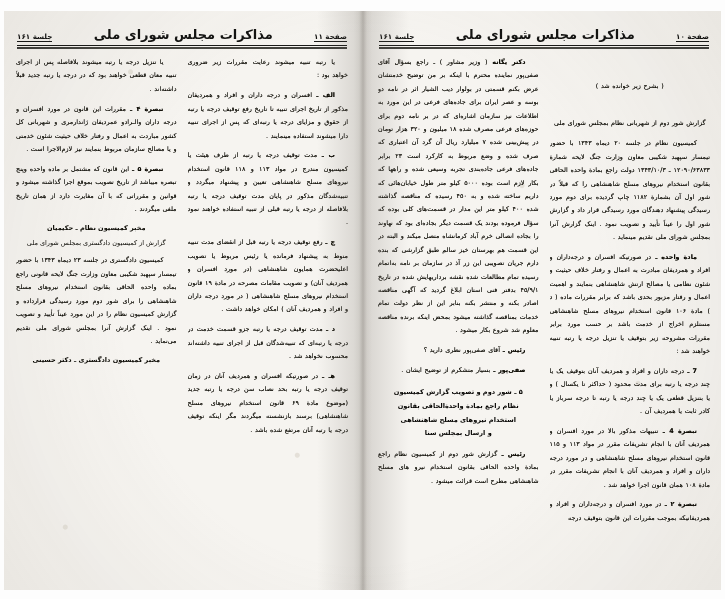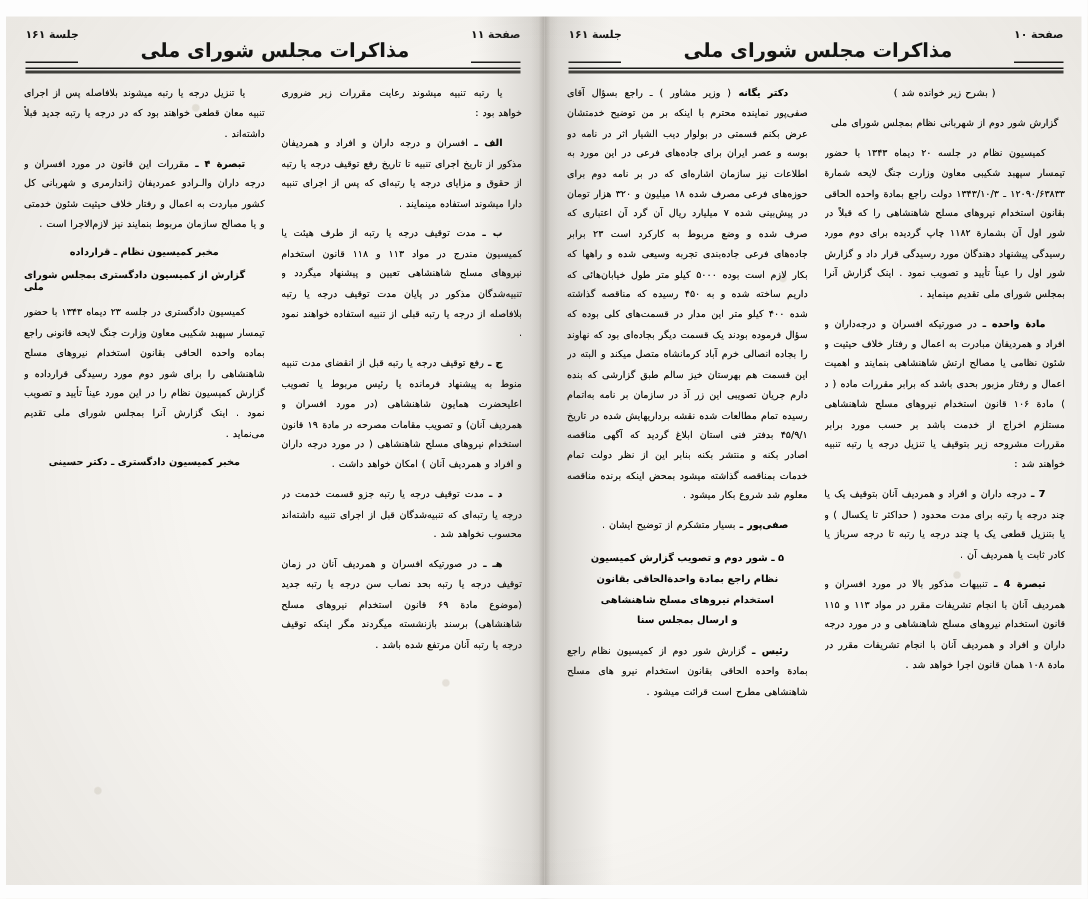--- a/index.html
+++ b/index.html
@@ -76,21 +76,21 @@
     padding-bottom:3px;
     border-bottom:1.6px solid #1a1a18;
   }
   .rh-item{
     font-size:7.2px;font-weight:bold;color:#141412;
     letter-spacing:.2px;white-space:nowrap;
     line-height:1.1;
   }
   .rh-center{font-size:13px;}
   .rh-underline{
-    border-bottom:1px solid #1a1a18;padding-bottom:14px;
+    border-bottom:1px solid #1a1a18;padding-bottom:0;
   }
   .rule-thick{
     height:2px;margin:1px 6px 0 6px;position:relative;z-index:3;
     background:linear-gradient(to right,#2a2a26 0%,#3a3a34 40%,#2a2a26 100%);
     opacity:.9;
   }
 
   
   .cols{
     position:relative;z-index:3;
@@ -114,37 +114,36 @@
     text-align:justify;
     text-justify:inter-word;
     word-spacing:.6px;
     letter-spacing:0px;
     font-family:"DejaVu Sans","Liberation Sans",sans-serif;
     
     filter:blur(.16px) contrast(1.12);
     text-shadow:0 0 .35px rgba(25,24,18,.55);
   }
   .p.indent{text-indent:13px;}
-  .p.center{text-align:center;text-indent:0;}
+  .p.center{text-align:center;text-indent:0;margin-top:24px;}
   .lead{font-weight:bold;}
   .hdr-bold{
     font-weight:bold;font-size:6.6px;line-height:13.6px;
     text-align:center;margin:9px 0 7px 0;
     color:#131209;
     filter:blur(.16px) contrast(1.14);
   }
   .sig{
     text-align:center;font-weight:bold;font-size:6.5px;
     margin:8px 0 7px 0;color:#15140d;
     filter:blur(.16px) contrast(1.12);
   }
   .sub-head{
-    text-align:left;font-size:6.5px;margin:7px 0 7px 0;color:#15140d;
+    text-align:center;font-size:6.5px;margin:7px 0 7px 0;color:#15140d;
     filter:blur(.16px) contrast(1.12);
-    font-weight:bold;
   }
 </style>
 </head>
 <body>
 
 <div id="scan">
 
   <section class="page right-page">
 
     <div class="running-head">
@@ -155,23 +154,25 @@
     <div class="rule-thick"></div>
 
     <div class="cols">
       <div class="col" id="rp-col-left">
           <p class="p center"><span>( بشرح زیر خوانده شد )</span></p>
           <p class="p center"><span>گزارش شور دوم از شهربانی نظام بمجلس شورای ملی</span></p>
           <p class="p indent"><span>کمیسیون نظام در جلسه ۲۰ دیماه ۱۳۴۳ با حضور تیمسار سپهبد شکیبی معاون وزارت جنگ لایحه شمارة ۱۲۰۹۰/۶۳۸۳۳ ـ ۱۳۴۳/۱۰/۳ دولت راجع بمادة واحده الحاقی بقانون استخدام نیروهای مسلح شاهنشاهی را که قبلاً در شور اول آن بشمارة ۱۱۸۲ چاپ گردیده برای دوم مورد رسیدگی پیشنهاد دهندگان مورد رسیدگی قرار داد و گزارش شور اول را عیناً تأیید و تصویب نمود . اینک گزارش آنرا بمجلس شورای ملی تقدیم مینماید .</span></p>
           <p class="p indent"><span class="lead">مادة واحده ـ </span><span>در صورتیکه افسران و درجه‌داران و افراد و همردیفان مبادرت به اعمال و رفتار خلاف حیثیت و شئون نظامی یا مصالح ارتش شاهنشاهی بنمایند و اهمیت اعمال و رفتار مزبور بحدی باشد که برابر مقررات ماده ( د ) مادة ۱۰۶ قانون استخدام نیروهای مسلح شاهنشاهی مستلزم اخراج از خدمت باشد بر حسب مورد برابر مقررات مشروحه زیر بتوقیف یا تنزیل درجه یا رتبه تنبیه خواهند شد :</span></p>
           <p class="p indent"><span class="lead">7 ـ </span><span>درجه داران و افراد و همردیف آنان بتوقیف یک یا چند درجه یا رتبه برای مدت محدود ( حداکثر تا یکسال ) و یا بتنزیل قطعی یک یا چند درجه یا رتبه تا درجه سرباز یا کادر ثابت یا همردیف آن .</span></p>
           <p class="p indent"><span class="lead">تبصرة 4 ـ </span><span>تنبیهات مذکور بالا در مورد افسران و همردیف آنان با انجام تشریفات مقرر در مواد ۱۱۳ و ۱۱۵ قانون استخدام نیروهای مسلح شاهنشاهی و در مورد درجه داران و افراد و همردیف آنان با انجام تشریفات مقرر در مادة ۱۰۸ همان قانون اجرا خواهد شد .</span></p>
+          <p class="p indent"><span class="lead">تبصرة ۲ ـ </span><span>در مورد افسران و درجه‌داران و افراد و همردیفانیکه بموجب مقررات این قانون بتوقیف درجه</span></p>
         </div>
       <div class="col" id="rp-col-right">
           <p class="p indent"><span class="lead">دکتر یگانه </span><span>( وزیر مشاور ) ـ راجع بسؤال آقای صفی‌پور نماینده محترم با اینکه بر من توضیح خدمتشان عرض بکنم قسمتی در بولوار دیب الشیار اثر در نامه دو بوسه و عصر ایران برای جاده‌های فرعی در این مورد به اطلاعات نیز سازمان اشاره‌ای که در بر نامه دوم برای حوزه‌های فرعی مصرف شده ۱۸ میلیون و ۳۲۰ هزار تومان در پیش‌بینی شده ۷ میلیارد ریال آن گرد آن اعتباری که صرف شده و وضع مربوط به کارکرد است ۲۳ برابر جاده‌های فرعی جاده‌بندی تجربه وسیعی شده و راهها که بکار لازم است بوده ۵۰۰۰ کیلو متر طول خیابان‌هائی که داریم ساخته شده و به ۴۵۰ رسیده که مناقصه گذاشته شده ۴۰۰ کیلو متر این مدار در قسمت‌های کلی بوده که سؤال فرموده بودند یک قسمت دیگر بجاده‌ای بود که نهاوند را بجاده انصالی خرم آباد کرمانشاه متصل میکند و البته در این قسمت هم بهرستان خیز سالم طبق گزارشی که بنده دارم جریان تصویبی این زر آذ در سازمان بر نامه به‌اتمام رسیده تمام مطالعات شده نقشه برداریهایش شده در تاریخ ۴۵/۹/۱ بدفتر فنی استان ابلاغ گردید که آگهی مناقصه اصادر بکنه و منتشر بکنه بنابر این از نظر دولت تمام خدمات بمناقصه گذاشته میشود بمحض اینکه برنده مناقصه معلوم شد شروع بکار میشود .</span></p>
+          <p class="p indent"><span class="lead">رئیس ـ </span><span>آقای صفی‌پور نظری دارید ؟</span></p>
           <p class="p indent"><span class="lead">صفی‌پور ـ </span><span>بسیار متشکرم از توضیح ایشان .</span></p>
           <div class="hdr-bold">
             <div>۵ ـ شور دوم و تصویب گزارش کمیسیون</div>
             <div>نظام راجع بمادة واحدةالحاقی بقانون</div>
             <div>استخدام نیروهای مسلح شاهنشاهی</div>
             <div>و ارسال بمجلس سنا</div>
           </div>
           <p class="p indent"><span class="lead">رئیس ـ </span><span>گزارش شور دوم از کمیسیون نظام راجع بمادة واحده الحاقی بقانون استخدام نیرو های مسلح شاهنشاهی مطرح است قرائت میشود .</span></p>
         </div>
     </div>
@@ -191,21 +192,22 @@
           <p class="p indent"><span>یا رتبه تنبیه میشوند رعایت مقررات زیر ضروری خواهد بود :</span></p>
           <p class="p indent"><span class="lead">الف ـ </span><span>افسران و درجه داران و افراد و همردیفان مذکور از تاریخ اجرای تنبیه تا تاریخ رفع توقیف درجه یا رتبه از حقوق و مزایای درجه یا رتبه‌ای که پس از اجرای تنبیه دارا میشوند استفاده مینمایند .</span></p>
           <p class="p indent"><span class="lead">ب ـ </span><span>مدت توقیف درجه یا رتبه از طرف هیئت یا کمیسیون مندرج در مواد ۱۱۳ و ۱۱۸ قانون استخدام نیروهای مسلح شاهنشاهی تعیین و پیشنهاد میگردد و تنبیه‌شدگان مذکور در پایان مدت توقیف درجه یا رتبه بلافاصله از درجه یا رتبه قبلی از تنبیه استفاده خواهند نمود .</span></p>
           <p class="p indent"><span class="lead">ج ـ </span><span>رفع توقیف درجه یا رتبه قبل از انقضای مدت تنبیه منوط به پیشنهاد فرمانده یا رئیس مربوط یا تصویب اعلیحضرت همایون شاهنشاهی (در مورد افسران و همردیف آنان) و تصویب مقامات مصرحه در مادة ۱۹ قانون استخدام نیروهای مسلح شاهنشاهی ( در مورد درجه داران و افراد و همردیف آنان ) امکان خواهد داشت .</span></p>
           <p class="p indent"><span class="lead">د ـ </span><span>مدت توقیف درجه یا رتبه جزو قسمت خدمت در درجه یا رتبه‌ای که تنبیه‌شدگان قبل از اجرای تنبیه داشته‌اند محسوب نخواهد شد .</span></p>
           <p class="p indent"><span class="lead">هـ ـ </span><span>در صورتیکه افسران و همردیف آنان در زمان توقیف درجه یا رتبه بحد نصاب سن درجه یا رتبه جدید (موضوع مادة ۶۹ قانون استخدام نیروهای مسلح شاهنشاهی) برسند بازنشسته میگردند مگر اینکه توقیف درجه یا رتبه آنان مرتفع شده باشد .</span></p>
         </div>
       <div class="col" id="lp-col-right">
           <p class="p indent"><span>یا تنزیل درجه یا رتبه میشوند بلافاصله پس از اجرای تنبیه معان قطعی خواهند بود که در درجه یا رتبه جدید قبلاً داشته‌اند .</span></p>
           <p class="p indent"><span class="lead">تبصرة ۴ ـ </span><span>مقررات این قانون در مورد افسران و درجه داران والـرادو عمردیفان ژاندارمری و شهربانی کل کشور مباردت به اعمال و رفتار خلاف حیثیت شئون خدمتی و یا مصالح سازمان مربوط بنمایند نیز لازم‌الاجرا است .</span></p>
-          <div class="sig">مخبر کمیسیون نظام ـ قرارداده</div>
+          <p class="p indent"><span class="lead">تبصرة ۵ ـ </span><span>این قانون که مشتمل بر ماده واحده وپنج تبصره میباشد از تاریخ تصویب بموقع اجرا گذاشته میشود و قوانین و مقرراتی که با آن مغایرت دارد از همان تاریخ ملغی میگردند .</span></p>
+          <div class="sig">مخبر کمیسیون نظام ـ حکیمیان</div>
           <div class="sub-head">گزارش از کمیسیون دادگستری بمجلس شورای ملی</div>
           <p class="p indent"><span>کمیسیون دادگستری در جلسه ۲۳ دیماه ۱۳۴۳ با حضور تیمسار سپهبد شکیبی معاون وزارت جنگ لایحه قانونی راجع بماده واحده الحاقی بقانون استخدام نیروهای مسلح شاهنشاهی را برای شور دوم مورد رسیدگی قرارداده و گزارش کمیسیون نظام را در این مورد عیناً تأیید و تصویب نمود . اینک گزارش آنرا بمجلس شورای ملی تقدیم می‌نماید .</span></p>
           <div class="sig">مخبر کمیسیون دادگستری ـ دکتر حسینی</div>
         </div>
     </div>
   </section>
 
   <div id="gutter"></div>
   <div id="paper-texture"></div>
   <div id="trim-top"></div>

